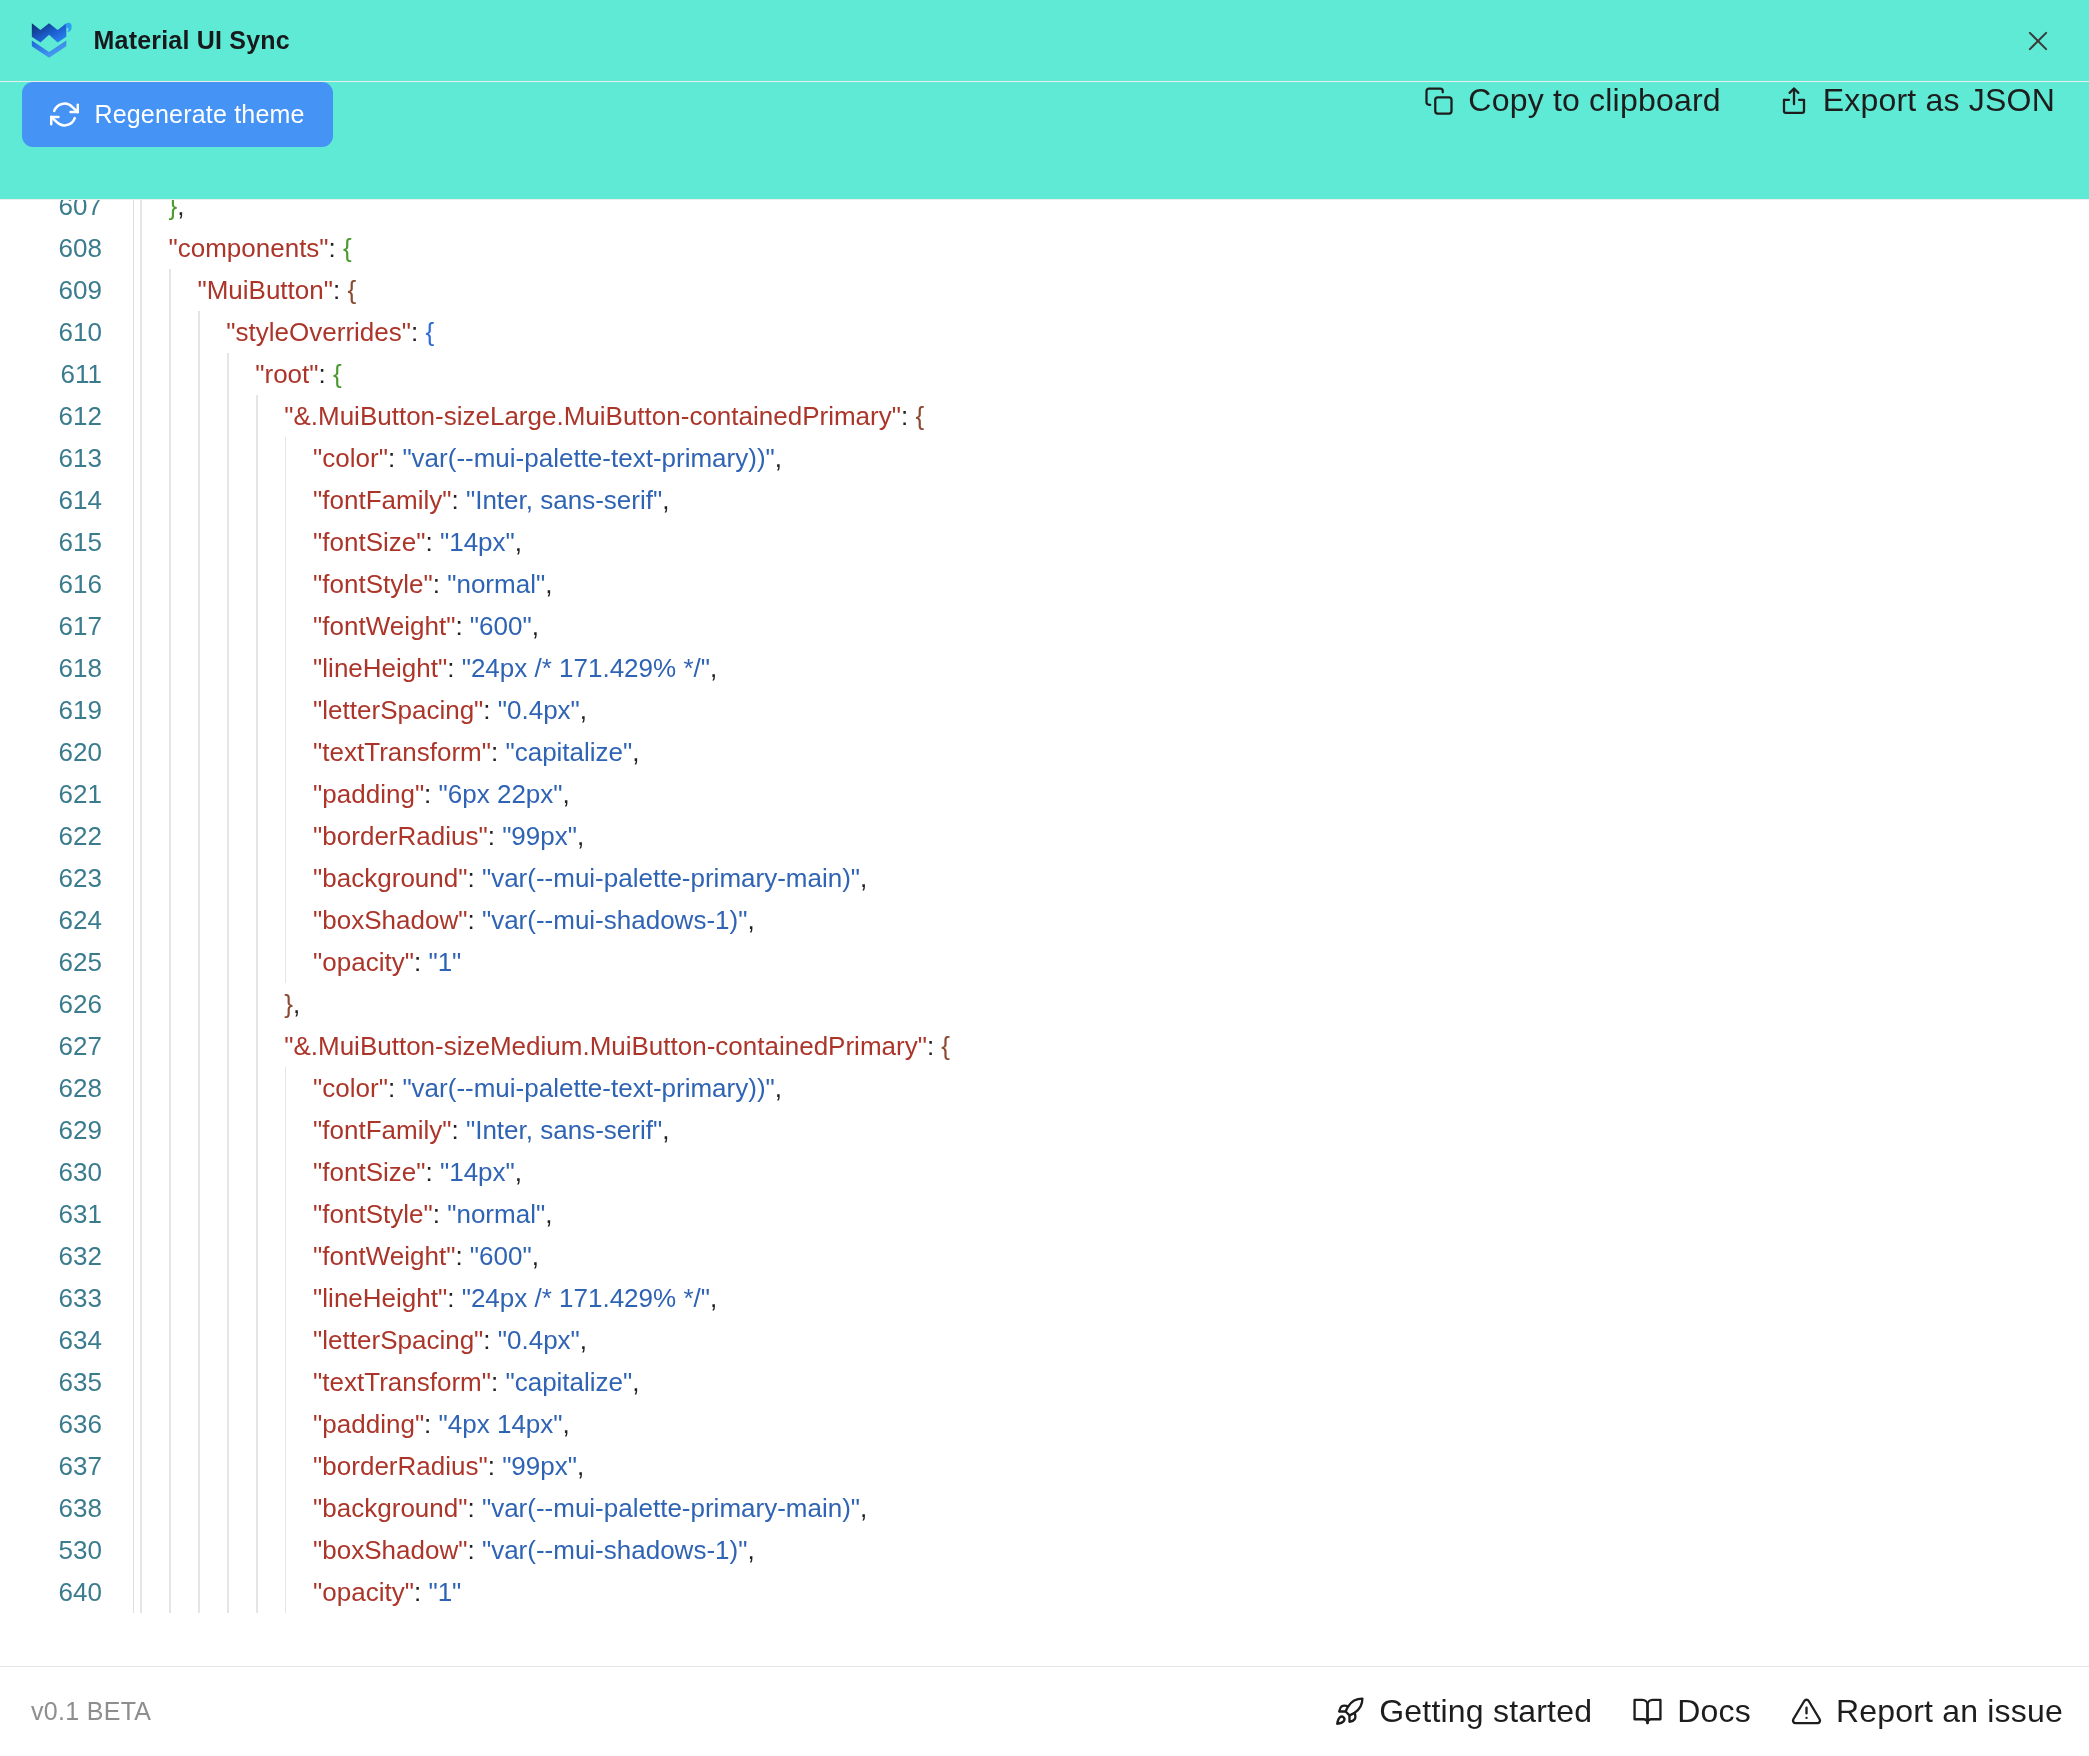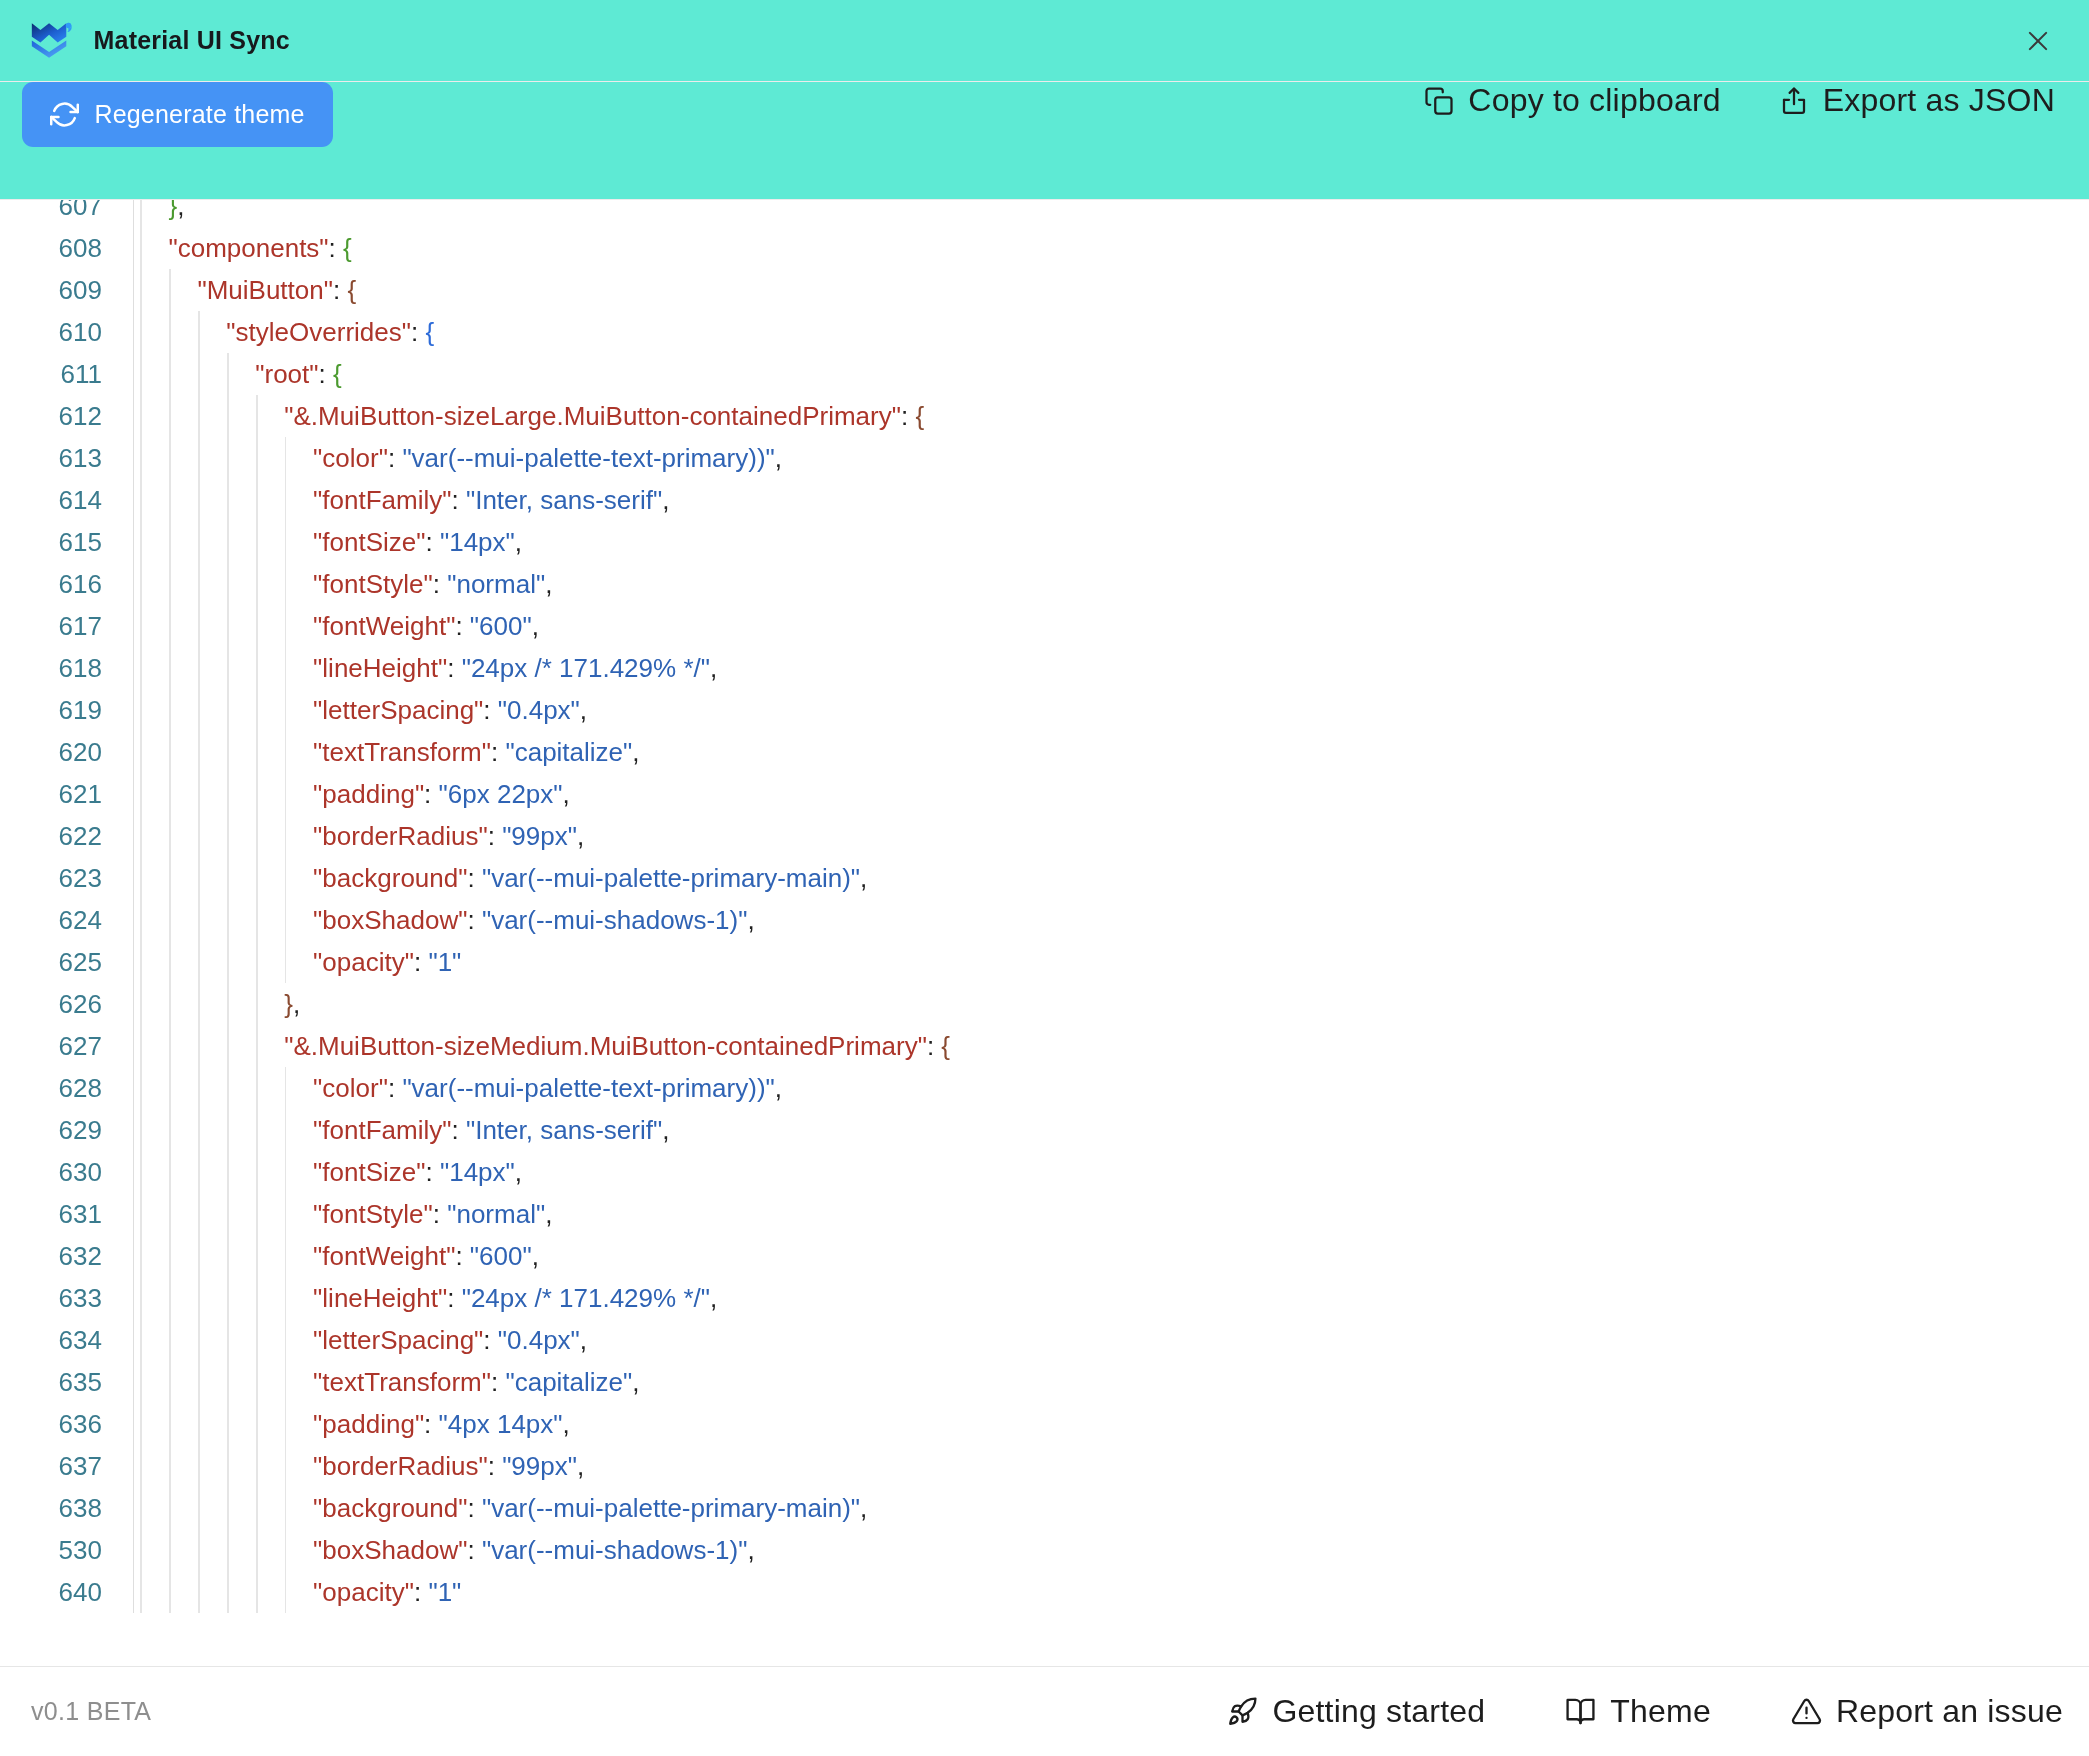--- a/index.html
+++ b/index.html
@@ -69,21 +69,21 @@
   .tk-b1 { color:var(--c-brace_green,#4B9A2F); }
   .tk-b2 { color:var(--c-brace_brown,#8A4A30); }
   .tk-b3 { color:var(--c-brace_blue,#2D6BD8); }
 
   
   .ftr {
     height:90px; flex:none; display:flex; align-items:center;
     padding:0 26px 0 31px; border-top:1.9px solid #e6e6e6; background:#fff;
   }
   .version { font-size:25px; color:#8e8e8e; letter-spacing:0.3px; }
-  .ftr-right { margin-left:auto; display:flex; align-items:flex-end; gap:80px; }
+  .ftr-right { margin-left:auto; display:flex; align-items:flex-end; gap:40px; }
 
   svg.stroke-ic { stroke:currentColor; fill:none; stroke-width:1.8; stroke-linecap:round; stroke-linejoin:round; }
 </style>
 </head>
 <body>
 
 <div class="app">
 
   <div class="hdr">
     <svg class="logo" viewBox="0 0 47 40" aria-hidden="true">
@@ -190,21 +190,21 @@
           <path d="M9 12H4s.55-3.03 2-4c1.62-1.08 5 0 5 0"></path>
           <path d="M12 15v5s3.03-.55 4-2c1.08-1.62 0-5 0-5"></path>
         </svg>
         <span>Getting started</span>
       </button>
       <button class="link-btn">
         <svg class="stroke-ic" width="31" height="31" viewBox="0 0 24 24">
           <path d="M2 3h6a4 4 0 0 1 4 4v14a3 3 0 0 0-3-3H2z"></path>
           <path d="M22 3h-6a4 4 0 0 0-4 4v14a3 3 0 0 1 3-3h7z"></path>
         </svg>
-        <span>Theme</span>
+        <span>Docs</span>
       </button>
       <button class="link-btn">
         <svg class="stroke-ic" width="31" height="31" viewBox="0 0 24 24">
           <path d="M10.29 3.86 1.82 18a2 2 0 0 0 1.71 3h16.94a2 2 0 0 0 1.71-3L13.71 3.86a2 2 0 0 0-3.42 0z"></path>
           <line x1="12" y1="9" x2="12" y2="13.5"></line>
             <line x1="12" y1="17" x2="12.01" y2="17"></line>
         </svg>
         <span>Report an issue</span>
       </button>
     </div>

